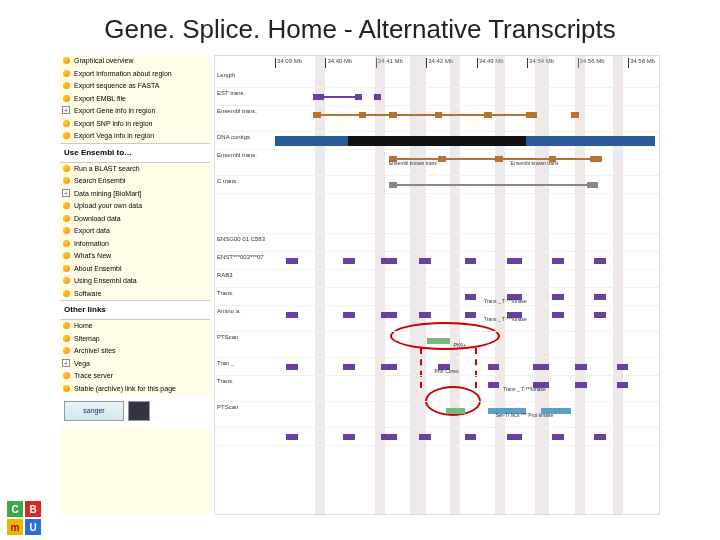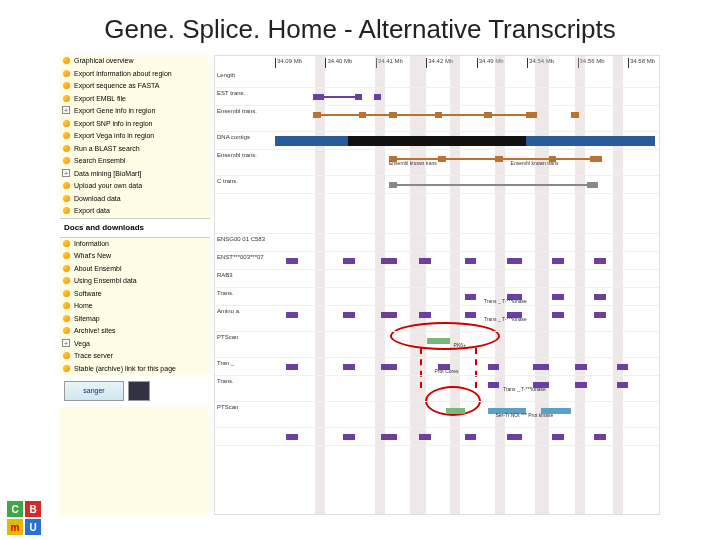--- a/index.html
+++ b/index.html
@@ -50,36 +50,37 @@
   <div class="sidebar">
     <div id="g1">
         <div class="side-item"><span class="bullet"></span><span>Graphical overview</span></div>
         <div class="side-item"><span class="bullet"></span><span>Export information about region</span></div>
         <div class="side-item"><span class="bullet"></span><span>Export sequence as FASTA</span></div>
         <div class="side-item"><span class="bullet"></span><span>Export EMBL file</span></div>
         <div class="side-item"><span class="plus">+</span><span>Export Gene info in region</span></div>
         <div class="side-item"><span class="bullet"></span><span>Export SNP info in region</span></div>
         <div class="side-item"><span class="bullet"></span><span>Export Vega info in region</span></div>
       </div>
+    <div class="side-header">Use Ensembl to…</div>
     <div id="g2">
         <div class="side-item"><span class="bullet"></span><span>Run a BLAST search</span></div>
         <div class="side-item"><span class="bullet"></span><span>Search Ensembl</span></div>
         <div class="side-item"><span class="plus">+</span><span>Data mining [BioMart]</span></div>
         <div class="side-item"><span class="bullet"></span><span>Upload your own data</span></div>
         <div class="side-item"><span class="bullet"></span><span>Download data</span></div>
         <div class="side-item"><span class="bullet"></span><span>Export data</span></div>
       </div>
-    <div class="side-header">Docs and downloads</div>
     <div id="g3">
         <div class="side-item"><span class="bullet"></span><span>Information</span></div>
         <div class="side-item"><span class="bullet"></span><span>What's New</span></div>
         <div class="side-item"><span class="bullet"></span><span>About Ensembl</span></div>
         <div class="side-item"><span class="bullet"></span><span>Using Ensembl data</span></div>
         <div class="side-item"><span class="bullet"></span><span>Software</span></div>
       </div>
+    <div class="side-header">Other links</div>
     <div id="g4">
         <div class="side-item"><span class="bullet"></span><span>Home</span></div>
         <div class="side-item"><span class="bullet"></span><span>Sitemap</span></div>
         <div class="side-item"><span class="bullet"></span><span>Archive! sites</span></div>
         <div class="side-item"><span class="plus">+</span><span>Vega</span></div>
         <div class="side-item"><span class="bullet"></span><span>Trace server</span></div>
         <div class="side-item"><span class="bullet"></span><span>Stable (archive) link for this page</span></div>
       </div>
     <div class="logo-row">
       <div class="logo-box">sanger</div>

